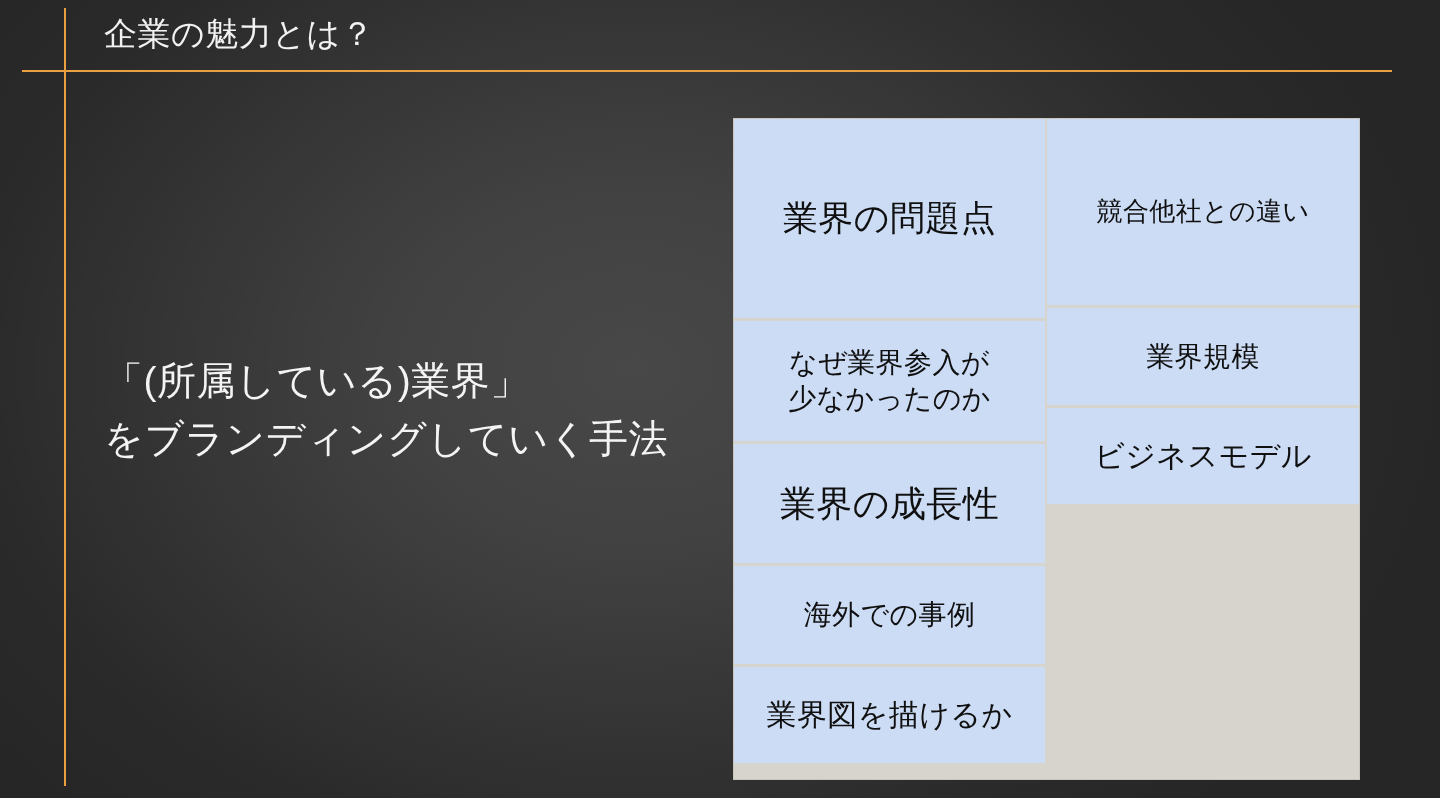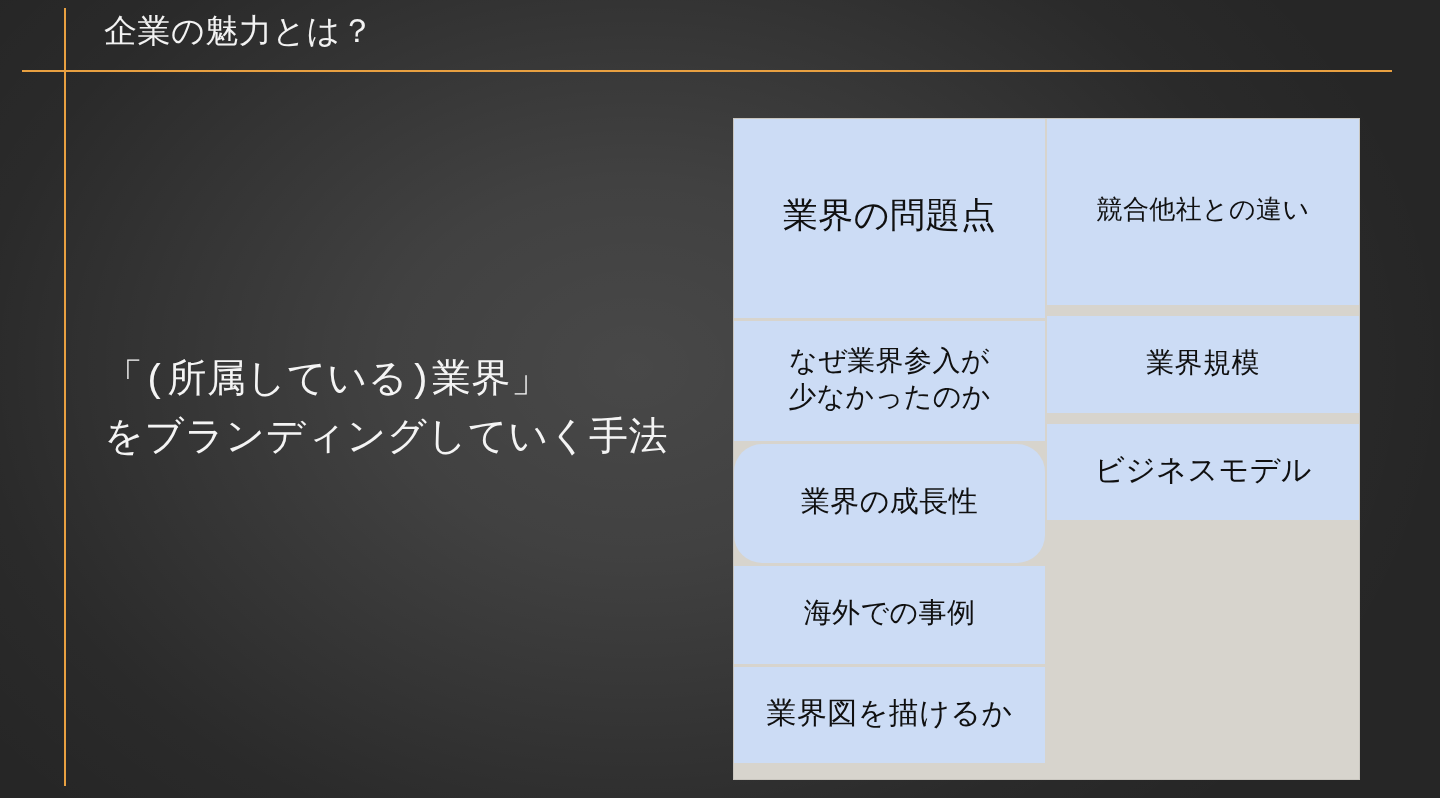--- a/index.html
+++ b/index.html
@@ -18,21 +18,20 @@
     height: 798px;
     overflow: hidden;
     background-color: #262626;
     background-image:
       radial-gradient(ellipse 820px 620px at 44% 46%,
         rgba(255,255,255,0.155) 0%,
         rgba(255,255,255,0.125) 30%,
         rgba(255,255,255,0.065) 58%,
         rgba(255,255,255,0.018) 80%,
         rgba(255,255,255,0.0) 100%);
-    font-family: Liberation Mono, monospace;
   }
 
   
   #accent-vertical {
     position: absolute;
     left: 64px;
     top: 8px;
     width: 2px;
     height: 778px;
     background: #e8a041;
@@ -86,42 +85,42 @@
     background: #d7d4cd;
     box-sizing: border-box;
     border: 1px solid #c9c6bf;
   }
   .matrix-column {
     display: flex;
     flex-direction: column;
     box-sizing: border-box;
   }
   #matrix-column-left  { width: 312px; }
-  #matrix-column-right { width: 313px; margin-left: 2px; gap: 8px; }
+  #matrix-column-right { width: 313px; margin-left: 2px; }
 
   .matrix-cell {
     background: #ccdcf5;
     color: #101010;
     display: flex;
     align-items: center;
     justify-content: center;
     text-align: center;
     box-sizing: border-box;
     padding: 2px 8px;
     font-weight: 400;
     letter-spacing: 0.4px;
     line-height: 1.28;
     margin-bottom: 3px;
   }
   .matrix-cell:last-child { margin-bottom: 16px; }
 
   
   #cell-l1 { height: 207px; font-size: 35px; }
   #cell-l2 { height: 124px; font-size: 28px; }
-  #cell-l3 { height: 124px; font-size: 29px; border-radius: 28px; }
+  #cell-l3 { height: 124px; font-size: 36px; }
   #cell-l4 { height: 101px; font-size: 28px; text-align: right; }
   #cell-l5 { height: 100px; font-size: 30px; }
 
   
   #cell-r1 { height: 186px; font-size: 26px; }
   #cell-r2 { height: 160px; font-size: 28px; }
   #cell-r3 { height: 117px; font-size: 30px; }
   #cell-r4 { height: 97px;  font-size: 28px; }
   #cell-r5 { height: 96px;  font-size: 30px; }
 </style>

